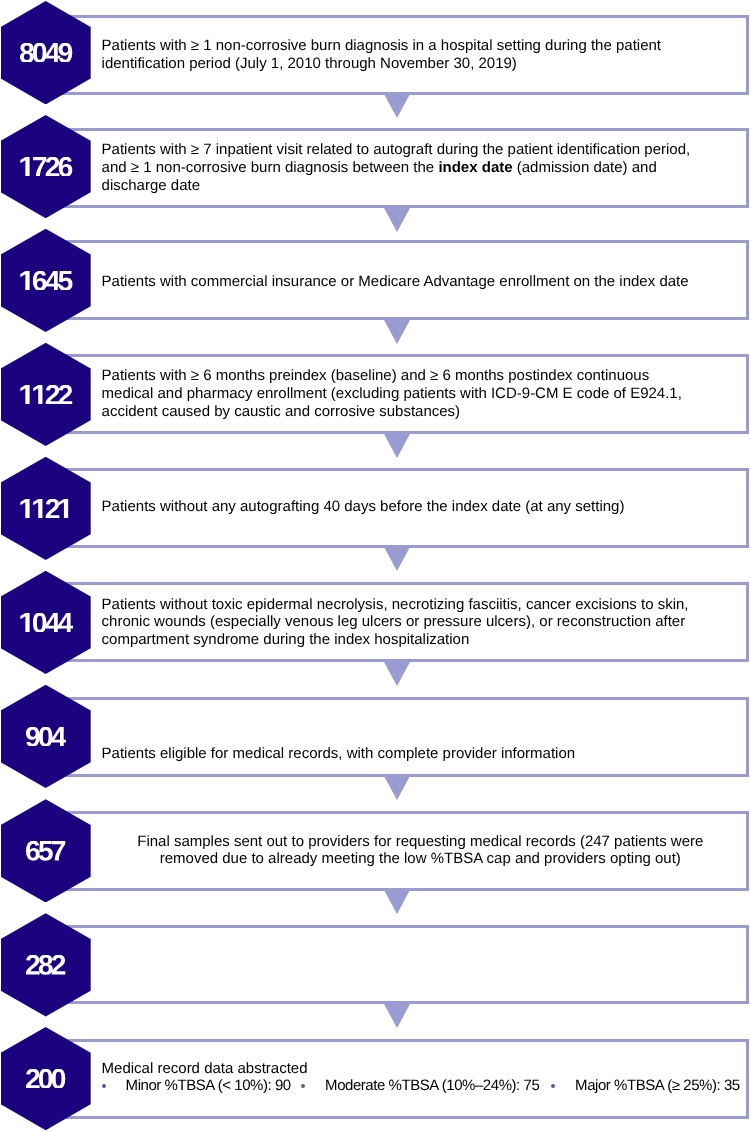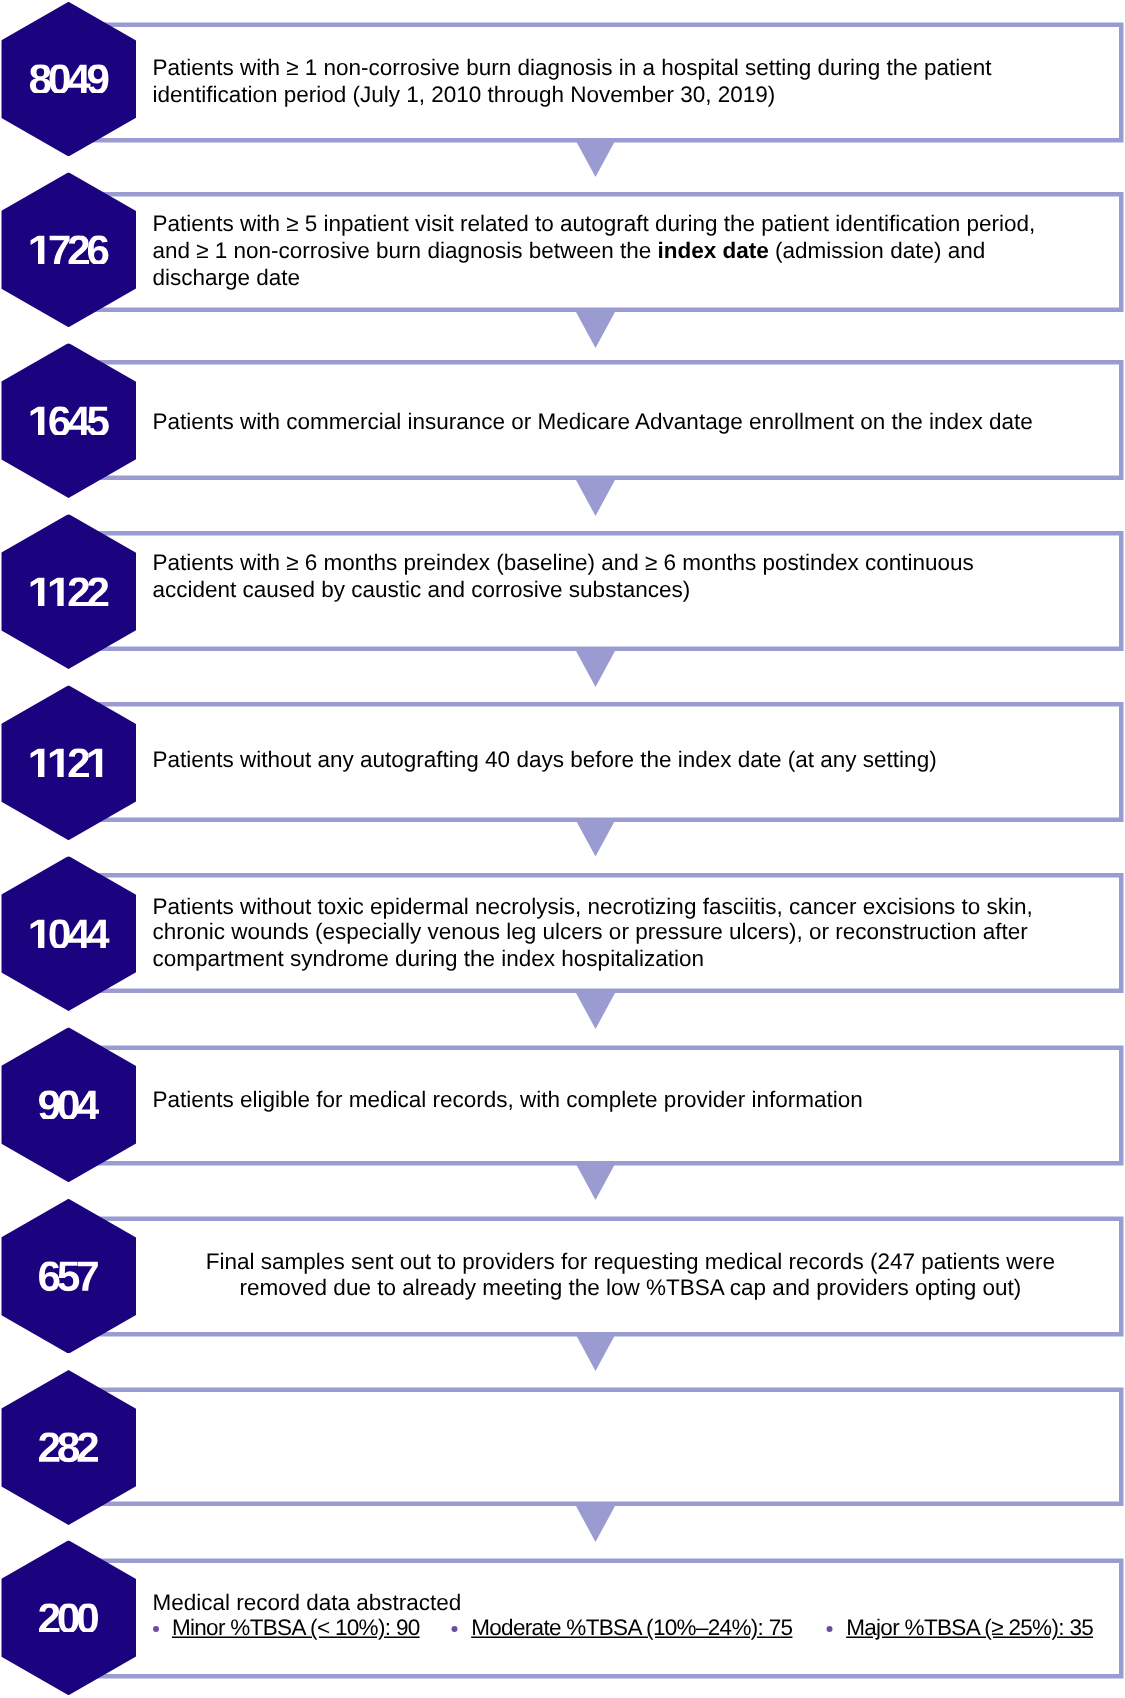--- a/index.html
+++ b/index.html
@@ -15,21 +15,21 @@
   .hex{position:absolute;background:#1b0380;
        clip-path:polygon(50% 0%,100% 25%,100% 75%,50% 100%,0% 75%,0% 25%);
        display:flex;align-items:center;justify-content:center;}
   .hexnum{display:block;width:100%;text-align:center;line-height:0;font-size:0;}
   .hexnum svg{display:inline-block;vertical-align:middle;}
   .arrow{position:absolute;width:0;height:0;}
   .blist{white-space:nowrap;position:relative;height:17.7px;}
   .bitem{position:absolute;top:0;white-space:nowrap;letter-spacing:-0.45px;}
   .bdot{display:inline-block;width:3.9px;height:3.9px;border-radius:50%;background:#6a4f9e;
         position:absolute;left:0.3px;top:6.4px;}
-  .btxt{display:inline-block;margin-left:13px;text-decoration:underline;}
+  .btxt{display:inline-block;margin-left:24px;}
 </style>
 </head>
 <body>
 
 <div id="flow">
 <div class="row" style="top:1.1px;height:133.3px;">
   <div class="box" style="left:30.0px;top:13.9px;width:719.0px;height:79.9px;"></div>
   <div class="text" style="left:101.6px;top:36.1px;width:637.4px;">
     <div class="tline">Patients with ≥ 1 non-corrosive burn diagnosis in a hospital setting during the patient</div>
     <div class="tline">identification period (July 1, 2010 through November 30, 2019)</div>
@@ -42,21 +42,21 @@
               <path transform="translate(1858,0)" d="M940 287V0H672V287H31V498L626 1409H940V496H1128V287ZM672 957Q672 1011 675.5 1074.0Q679 1137 681 1155Q655 1099 587 993L260 496H672Z"></path>
               <path transform="translate(2787,0)" d="M1063 727Q1063 352 926.0 166.0Q789 -20 537 -20Q351 -20 245.5 59.5Q140 139 96 311L360 348Q399 201 540 201Q658 201 721.5 314.0Q785 427 787 649Q749 574 662.5 531.5Q576 489 476 489Q290 489 180.5 615.5Q71 742 71 958Q71 1180 199.5 1305.0Q328 1430 563 1430Q816 1430 939.5 1254.5Q1063 1079 1063 727ZM766 924Q766 1055 708.5 1132.5Q651 1210 556 1210Q463 1210 409.5 1142.5Q356 1075 356 956Q356 839 409.0 768.5Q462 698 557 698Q647 698 706.5 759.5Q766 821 766 924Z"></path>
             </g>
           </svg></span>
   </div>
   <div class="arrow" style="left:383.60px;top:93.4px;border-left:13.3px solid transparent;border-right:13.3px solid transparent;border-top:24.0px solid #9a9cd1;"></div>
 </div>
 <div class="row" style="top:114.9px;height:133.3px;">
   <div class="box" style="left:30.0px;top:13.3px;width:719.0px;height:79.9px;"></div>
   <div class="text" style="left:101.6px;top:26.5px;width:637.4px;">
-    <div class="tline">Patients with ≥ 5 inpatient visit related to autograft during the patient identification period,</div>
+    <div class="tline">Patients with ≥ 7 inpatient visit related to autograft during the patient identification period,</div>
     <div class="tline">and ≥ 1 non-corrosive burn diagnosis between the <b>index date</b> (admission date) and</div>
     <div class="tline">discharge date</div>
   </div>
   <div class="hex" style="left:0.7px;top:0px;width:90.0px;height:103.3px;">
     <span class="hexnum"><svg xmlns="http://www.w3.org/2000/svg" width="54.35" height="19.50" viewBox="0 0 3926 1409" aria-hidden="true">
             <g fill="#ffffff" transform="translate(0,1409) scale(1,-1)">
               <path transform="translate(0,0)" d="M459 0V1170L100 950V1185L470 1409H765V0Z"></path>
               <path transform="translate(929,0)" d="M1049 1186Q954 1036 869.5 895.0Q785 754 722.0 611.5Q659 469 622.5 318.5Q586 168 586 0H293Q293 176 339.0 340.5Q385 505 472.0 675.5Q559 846 788 1178H88V1409H1049Z"></path>
               <path transform="translate(1858,0)" d="M71 0V195Q126 316 227.5 431.0Q329 546 483 671Q631 791 690.5 869.0Q750 947 750 1022Q750 1206 565 1206Q475 1206 427.5 1157.5Q380 1109 366 1012L83 1028Q107 1224 229.5 1327.0Q352 1430 563 1430Q791 1430 913.0 1326.0Q1035 1222 1035 1034Q1035 935 996.0 855.0Q957 775 896.0 707.5Q835 640 760.5 581.0Q686 522 616.0 466.0Q546 410 488.5 353.0Q431 296 403 231H1057V0Z"></path>
               <path transform="translate(2787,0)" d="M1065 461Q1065 236 939.0 108.0Q813 -20 591 -20Q342 -20 208.5 154.5Q75 329 75 672Q75 1049 210.5 1239.5Q346 1430 598 1430Q777 1430 880.5 1351.0Q984 1272 1027 1106L762 1069Q724 1208 592 1208Q479 1208 414.5 1095.0Q350 982 350 752Q395 827 475.0 867.0Q555 907 656 907Q845 907 955.0 787.0Q1065 667 1065 461ZM783 453Q783 573 727.5 636.5Q672 700 575 700Q482 700 426.0 640.5Q370 581 370 483Q370 360 428.5 279.5Q487 199 582 199Q677 199 730.0 266.5Q783 334 783 453Z"></path>
@@ -79,20 +79,21 @@
               <path transform="translate(2787,0)" d="M1082 469Q1082 245 942.5 112.5Q803 -20 560 -20Q348 -20 220.5 75.5Q93 171 63 352L344 375Q366 285 422.0 244.0Q478 203 563 203Q668 203 730.5 270.0Q793 337 793 463Q793 574 734.0 640.5Q675 707 569 707Q452 707 378 616H104L153 1409H1000V1200H408L385 844Q487 934 640 934Q841 934 961.5 809.0Q1082 684 1082 469Z"></path>
             </g>
           </svg></span>
   </div>
   <div class="arrow" style="left:383.60px;top:91.0px;border-left:13.3px solid transparent;border-right:13.3px solid transparent;border-top:24.0px solid #9a9cd1;"></div>
 </div>
 <div class="row" style="top:342.7px;height:133.3px;">
   <div class="box" style="left:30.0px;top:11.4px;width:719.0px;height:79.9px;"></div>
   <div class="text" style="left:101.6px;top:24.6px;width:637.4px;">
     <div class="tline">Patients with ≥ 6 months preindex (baseline) and ≥ 6 months postindex continuous</div>
+    <div class="tline">medical and pharmacy enrollment (excluding patients with ICD-9-CM E code of E924.1,</div>
     <div class="tline">accident caused by caustic and corrosive substances)</div>
   </div>
   <div class="hex" style="left:0.7px;top:0px;width:90.0px;height:103.3px;">
     <span class="hexnum"><svg xmlns="http://www.w3.org/2000/svg" width="54.35" height="19.50" viewBox="0 0 3926 1409" aria-hidden="true">
             <g fill="#ffffff" transform="translate(0,1409) scale(1,-1)">
               <path transform="translate(0,0)" d="M459 0V1170L100 950V1185L470 1409H765V0Z"></path>
               <path transform="translate(929,0)" d="M459 0V1170L100 950V1185L470 1409H765V0Z"></path>
               <path transform="translate(1858,0)" d="M71 0V195Q126 316 227.5 431.0Q329 546 483 671Q631 791 690.5 869.0Q750 947 750 1022Q750 1206 565 1206Q475 1206 427.5 1157.5Q380 1109 366 1012L83 1028Q107 1224 229.5 1327.0Q352 1430 563 1430Q791 1430 913.0 1326.0Q1035 1222 1035 1034Q1035 935 996.0 855.0Q957 775 896.0 707.5Q835 640 760.5 581.0Q686 522 616.0 466.0Q546 410 488.5 353.0Q431 296 403 231H1057V0Z"></path>
               <path transform="translate(2787,0)" d="M71 0V195Q126 316 227.5 431.0Q329 546 483 671Q631 791 690.5 869.0Q750 947 750 1022Q750 1206 565 1206Q475 1206 427.5 1157.5Q380 1109 366 1012L83 1028Q107 1224 229.5 1327.0Q352 1430 563 1430Q791 1430 913.0 1326.0Q1035 1222 1035 1034Q1035 935 996.0 855.0Q957 775 896.0 707.5Q835 640 760.5 581.0Q686 522 616.0 466.0Q546 410 488.5 353.0Q431 296 403 231H1057V0Z"></path>
             </g>
@@ -131,21 +132,21 @@
               <path transform="translate(929,0)" d="M1055 705Q1055 348 932.5 164.0Q810 -20 565 -20Q81 -20 81 705Q81 958 134.0 1118.0Q187 1278 293.0 1354.0Q399 1430 573 1430Q823 1430 939.0 1249.0Q1055 1068 1055 705ZM773 705Q773 900 754.0 1008.0Q735 1116 693.0 1163.0Q651 1210 571 1210Q486 1210 442.5 1162.5Q399 1115 380.5 1007.5Q362 900 362 705Q362 512 381.5 403.5Q401 295 443.5 248.0Q486 201 567 201Q647 201 690.5 250.5Q734 300 753.5 409.0Q773 518 773 705Z"></path>
               <path transform="translate(1858,0)" d="M940 287V0H672V287H31V498L626 1409H940V496H1128V287ZM672 957Q672 1011 675.5 1074.0Q679 1137 681 1155Q655 1099 587 993L260 496H672Z"></path>
               <path transform="translate(2787,0)" d="M940 287V0H672V287H31V498L626 1409H940V496H1128V287ZM672 957Q672 1011 675.5 1074.0Q679 1137 681 1155Q655 1099 587 993L260 496H672Z"></path>
             </g>
           </svg></span>
   </div>
   <div class="arrow" style="left:383.60px;top:91.2px;border-left:13.3px solid transparent;border-right:13.3px solid transparent;border-top:24.0px solid #9a9cd1;"></div>
 </div>
 <div class="row" style="top:684.8px;height:133.3px;">
   <div class="box" style="left:30.0px;top:12.1px;width:719.0px;height:79.9px;"></div>
-  <div class="text" style="left:101.6px;top:40px;width:637.4px;">
+  <div class="text" style="left:101.6px;top:60px;width:637.4px;">
     <div class="tline">Patients eligible for medical records, with complete provider information</div>
   </div>
   <div class="hex" style="left:0.7px;top:0px;width:90.0px;height:103.3px;">
     <span class="hexnum"><svg xmlns="http://www.w3.org/2000/svg" width="41.49" height="19.50" viewBox="0 0 2997 1409" aria-hidden="true">
             <g fill="#ffffff" transform="translate(0,1409) scale(1,-1)">
               <path transform="translate(0,0)" d="M1063 727Q1063 352 926.0 166.0Q789 -20 537 -20Q351 -20 245.5 59.5Q140 139 96 311L360 348Q399 201 540 201Q658 201 721.5 314.0Q785 427 787 649Q749 574 662.5 531.5Q576 489 476 489Q290 489 180.5 615.5Q71 742 71 958Q71 1180 199.5 1305.0Q328 1430 563 1430Q816 1430 939.5 1254.5Q1063 1079 1063 727ZM766 924Q766 1055 708.5 1132.5Q651 1210 556 1210Q463 1210 409.5 1142.5Q356 1075 356 956Q356 839 409.0 768.5Q462 698 557 698Q647 698 706.5 759.5Q766 821 766 924Z"></path>
               <path transform="translate(929,0)" d="M1055 705Q1055 348 932.5 164.0Q810 -20 565 -20Q81 -20 81 705Q81 958 134.0 1118.0Q187 1278 293.0 1354.0Q399 1430 573 1430Q823 1430 939.0 1249.0Q1055 1068 1055 705ZM773 705Q773 900 754.0 1008.0Q735 1116 693.0 1163.0Q651 1210 571 1210Q486 1210 442.5 1162.5Q399 1115 380.5 1007.5Q362 900 362 705Q362 512 381.5 403.5Q401 295 443.5 248.0Q486 201 567 201Q647 201 690.5 250.5Q734 300 753.5 409.0Q773 518 773 705Z"></path>
               <path transform="translate(1858,0)" d="M940 287V0H672V287H31V498L626 1409H940V496H1128V287ZM672 957Q672 1011 675.5 1074.0Q679 1137 681 1155Q655 1099 587 993L260 496H672Z"></path>
             </g>
           </svg></span>

